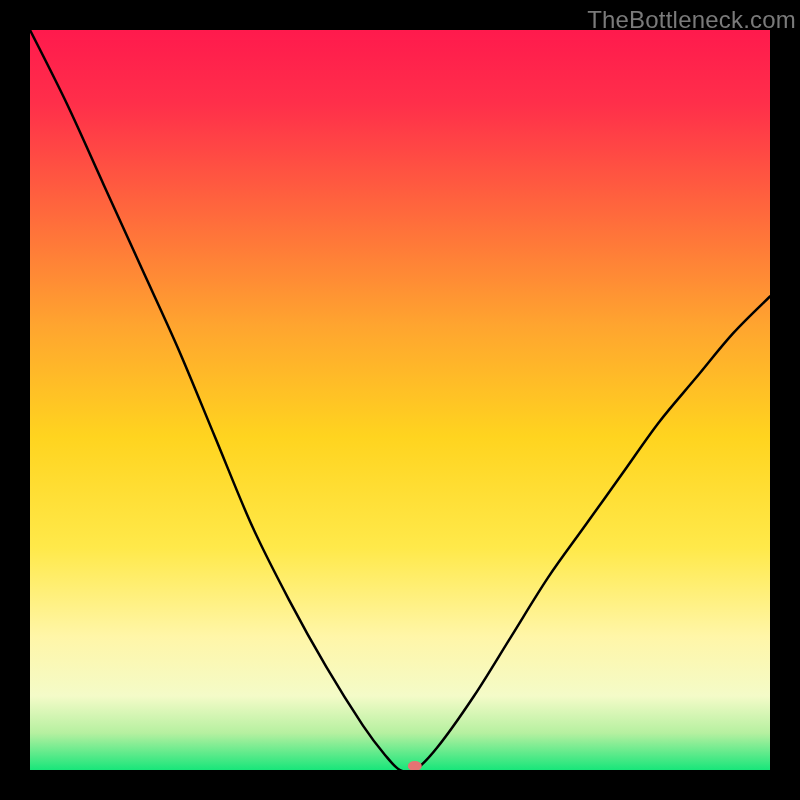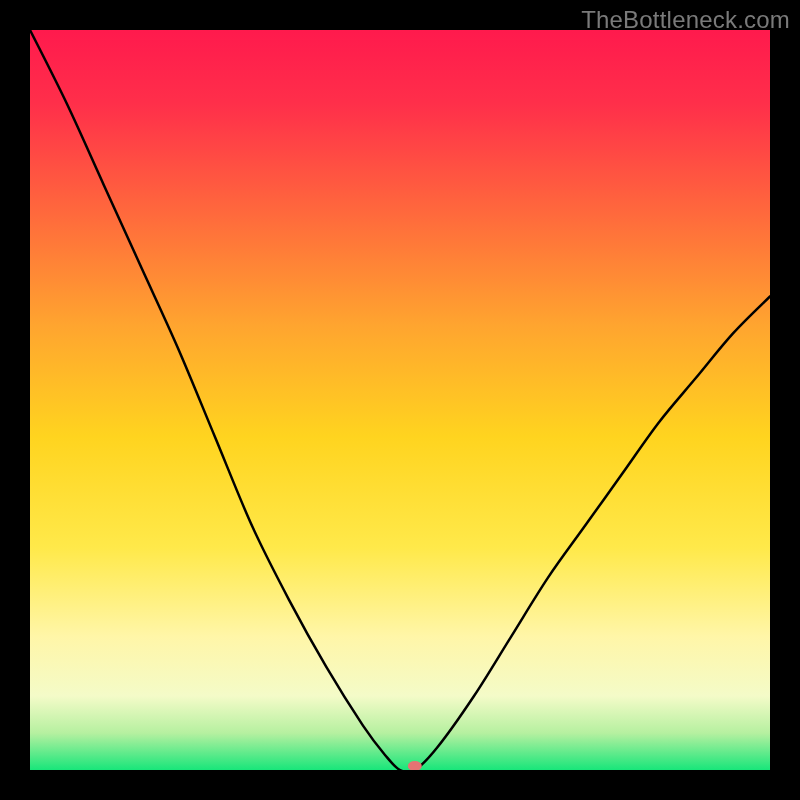--- a/index.html
+++ b/index.html
@@ -21,21 +21,21 @@
     position: absolute;
     left: 30px;
     top: 30px;
     width: 740px;
     height: 740px;
     overflow: hidden;
   }
   .watermark {
     position: absolute;
     top: 6px;
-    right: 10px;
+    right: 4px;
     color: #7a7a7a;
     font-size: 24px;
     font-weight: 500;
     letter-spacing: 0.2px;
     user-select: none;
   }
   svg { display: block; }
 </style>
 </head>
 <body>

